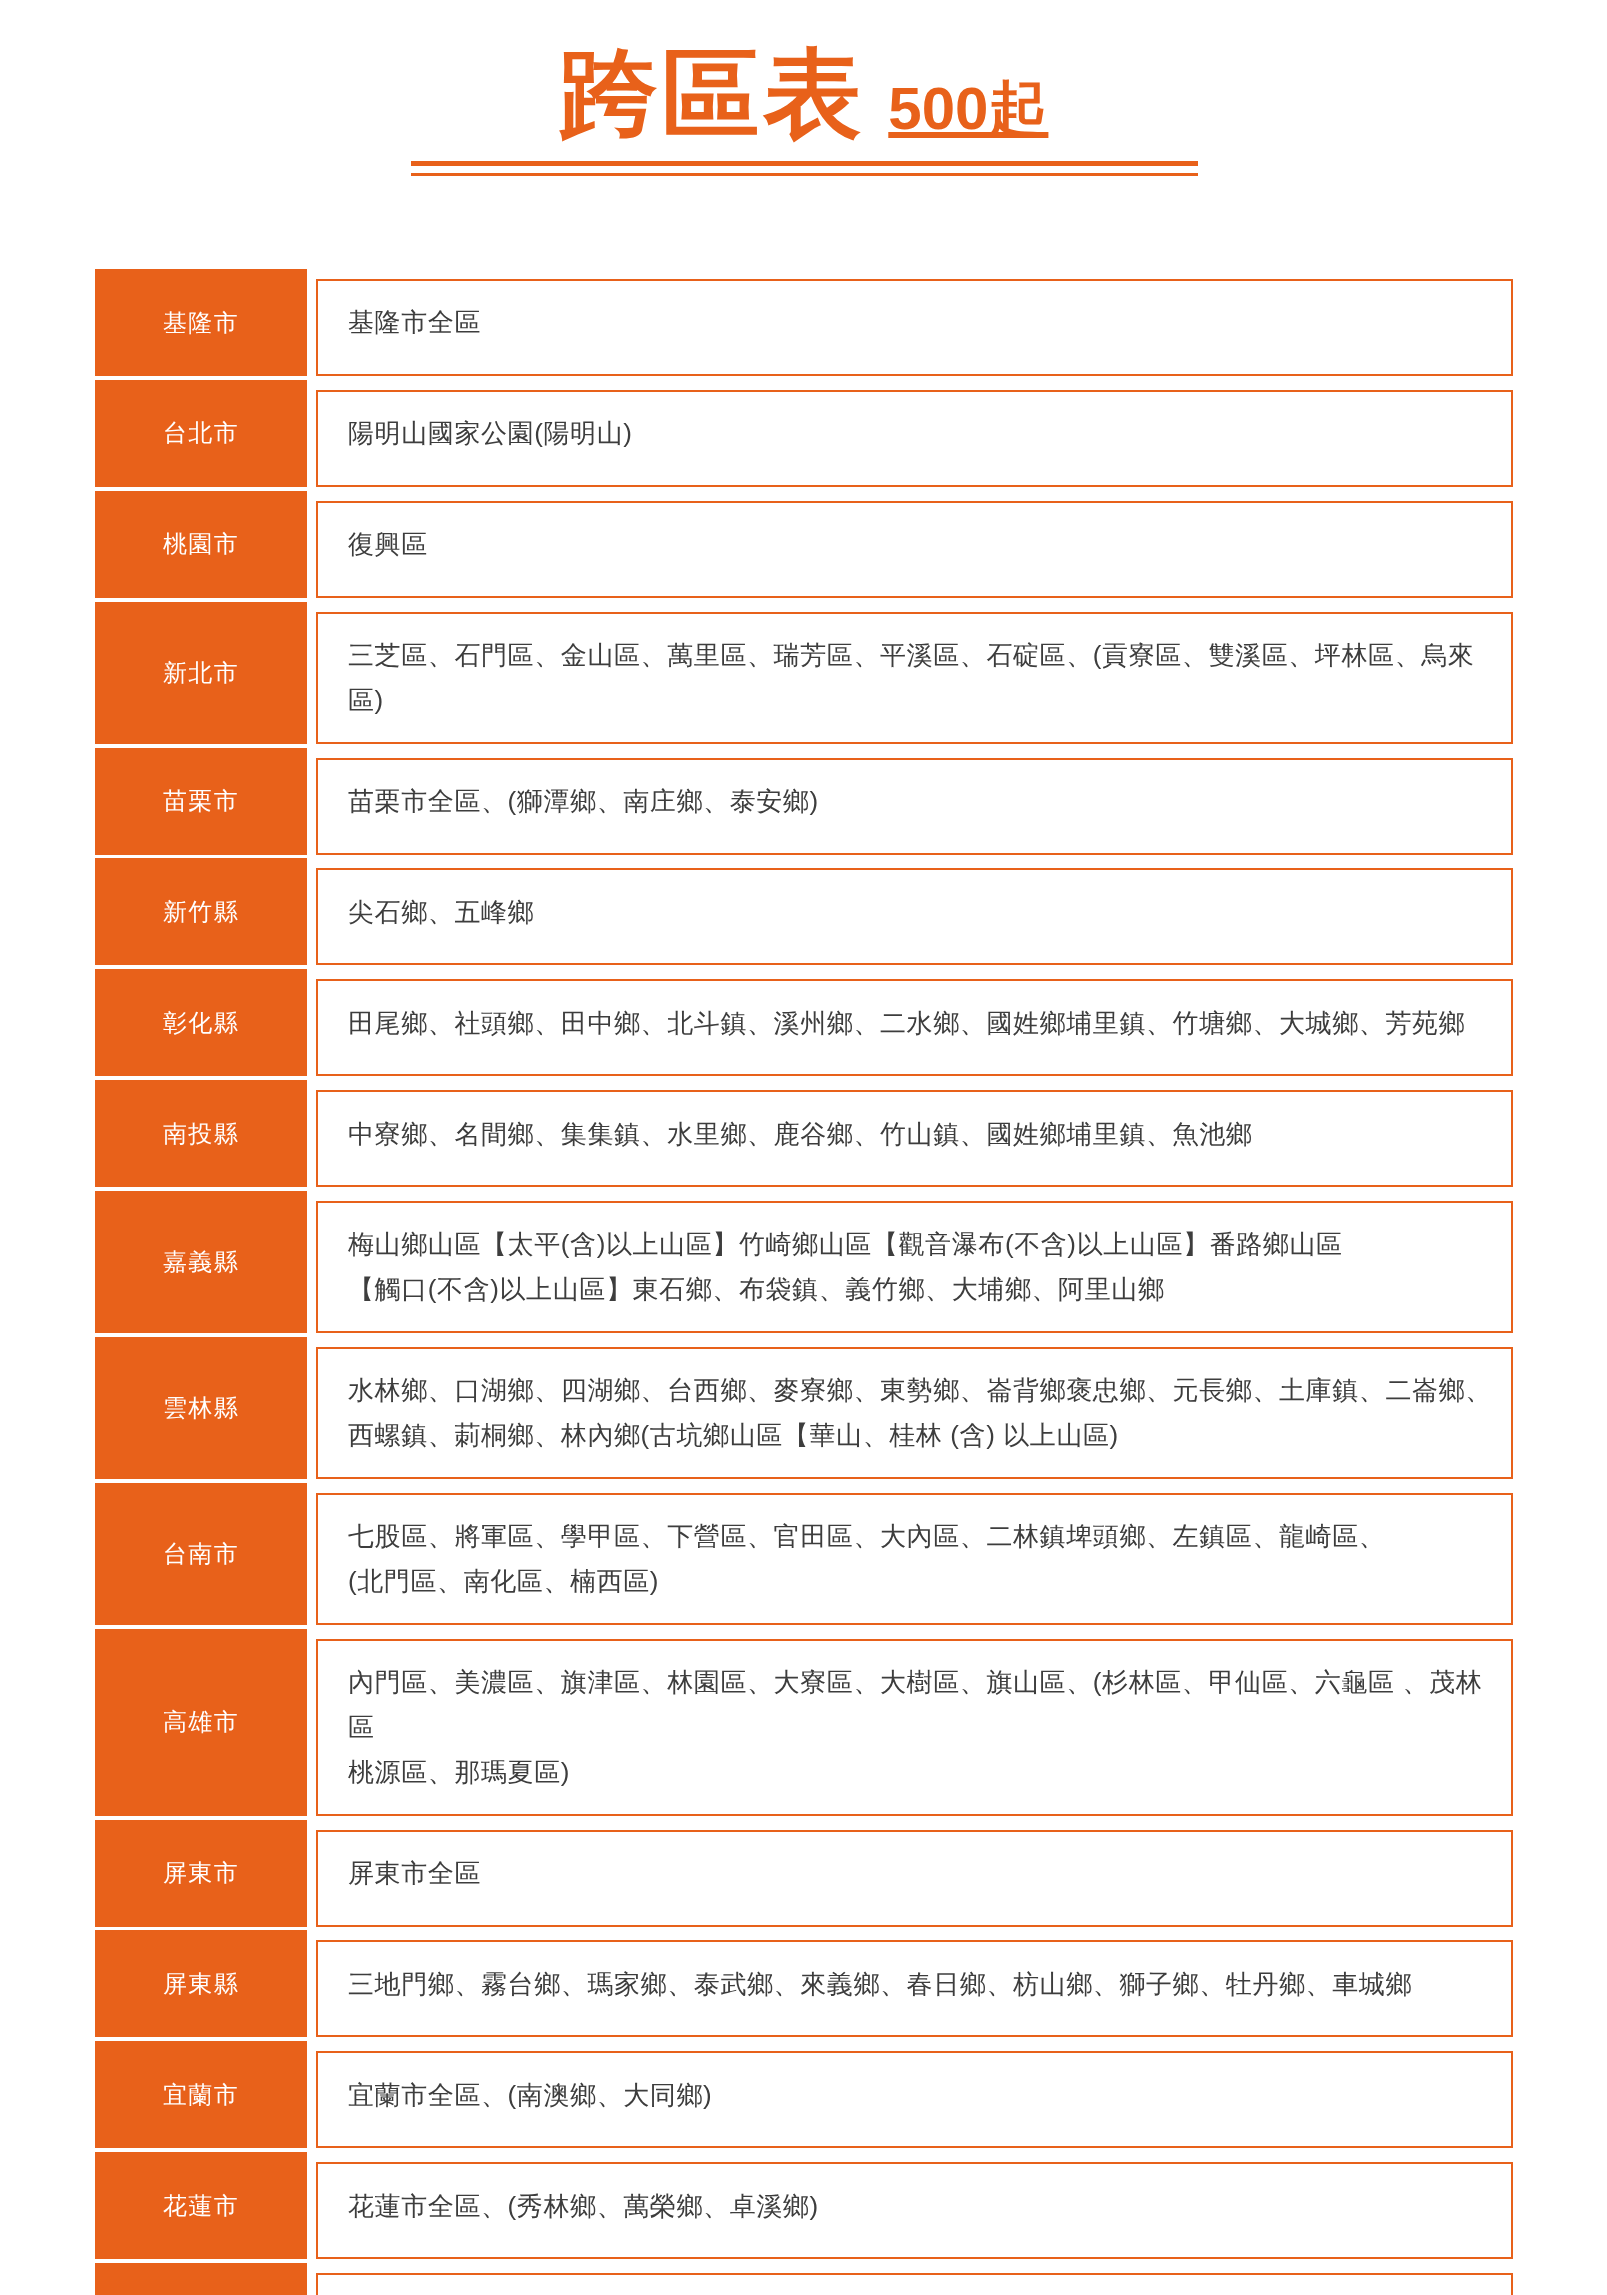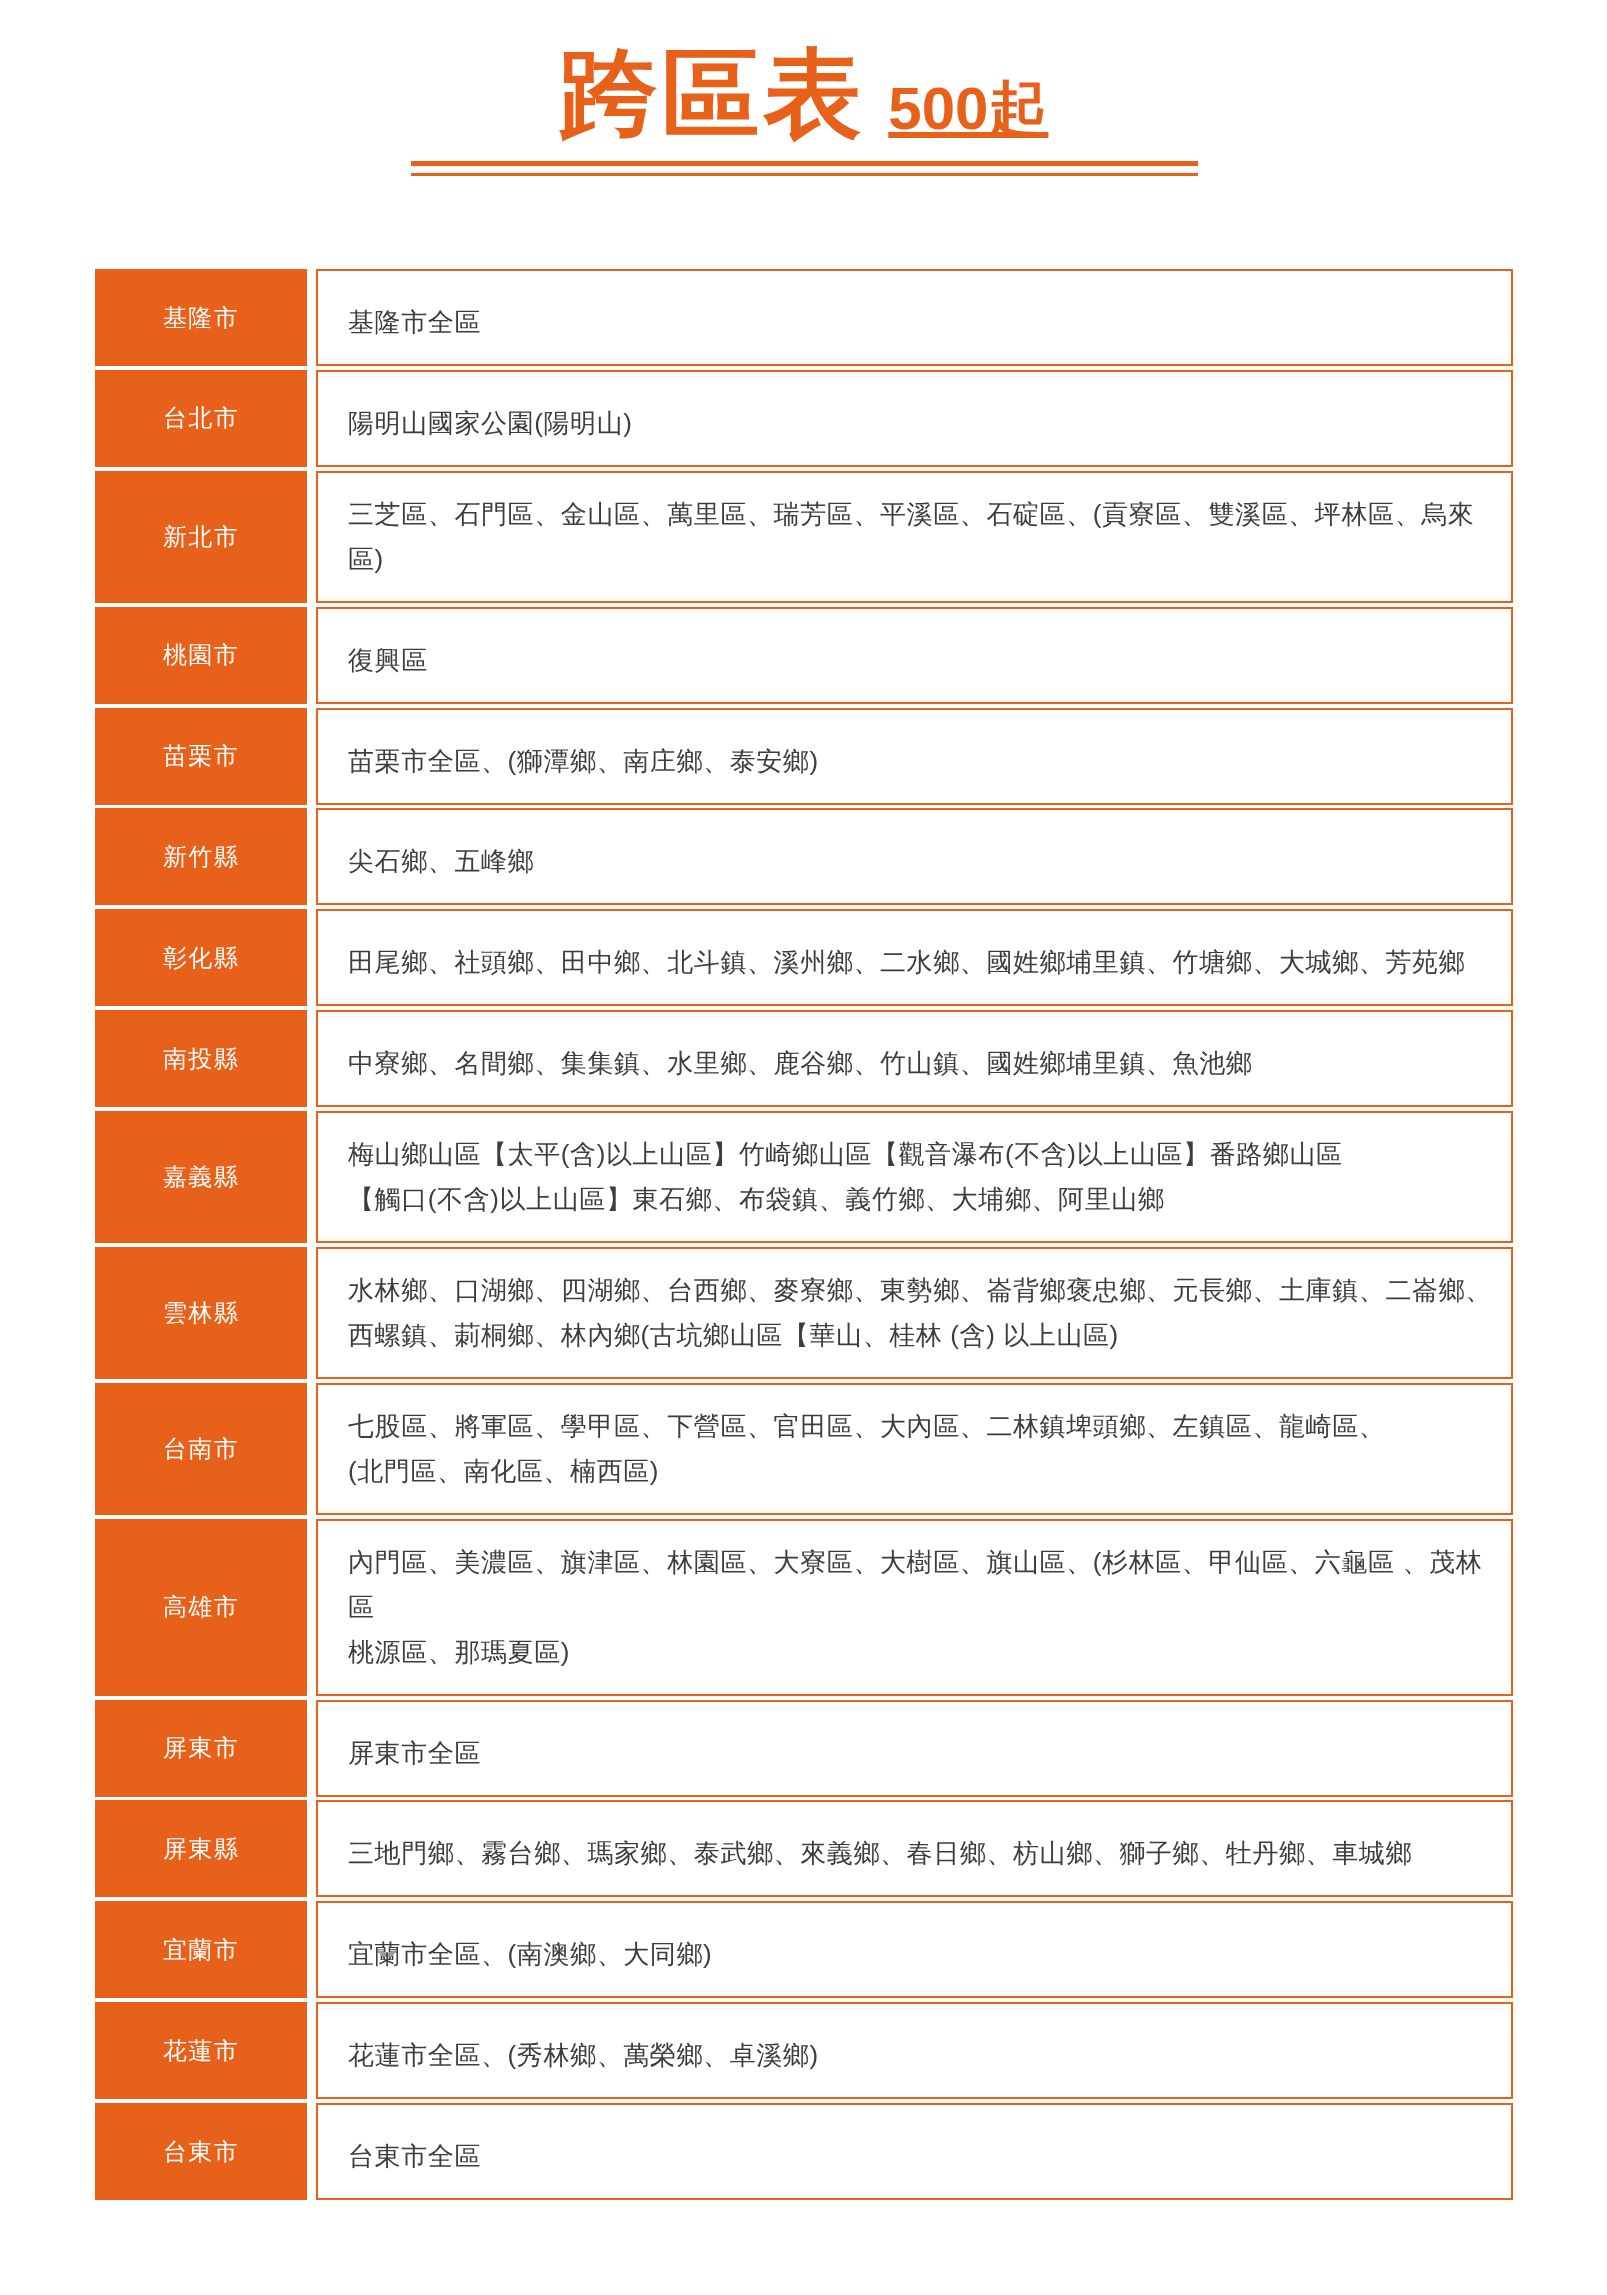--- a/index.html
+++ b/index.html
@@ -73,23 +73,24 @@
     font-size: 24px;
     font-weight: 500;
     letter-spacing: 1.3px;
   }
   .cell {
     flex: 1;
     background: #ffffff;
     border: 2.6px solid #E8611A;
     box-sizing: border-box;
     display: flex;
-    align-items: flex-end;
+    align-items: flex-start;
     min-height: 97px;
     padding: 19.3px 18px 19.3px 30px;
+    margin-top: 10px;
   }
   .cell .districts {
     font-size: 26px;
     line-height: 1.72;
     color: #3D3D3D;
     white-space: pre-wrap;
     letter-spacing: 0.6px;
   }
 </style>
 </head>
@@ -113,29 +114,29 @@
           <span class="districts">基隆市全區</span>
         </div>
       </div>
       <div class="row">
         <div class="region">台北市</div>
         <div class="cell">
           <span class="districts">陽明山國家公園(陽明山)</span>
         </div>
       </div>
       <div class="row">
+        <div class="region">桃園市</div>
+        <div class="cell">
+          <span class="districts">復興區</span>
+        </div>
+      </div>
+      <div class="row">
         <div class="region">新北市</div>
         <div class="cell">
           <span class="districts">三芝區、石門區、金山區、萬里區、瑞芳區、平溪區、石碇區、(貢寮區、雙溪區、坪林區、烏來區)</span>
-        </div>
-      </div>
-      <div class="row">
-        <div class="region">桃園市</div>
-        <div class="cell">
-          <span class="districts">復興區</span>
         </div>
       </div>
       <div class="row">
         <div class="region">苗栗市</div>
         <div class="cell">
           <span class="districts">苗栗市全區、(獅潭鄉、南庄鄉、泰安鄉)</span>
         </div>
       </div>
       <div class="row">
         <div class="region">新竹縣</div>

